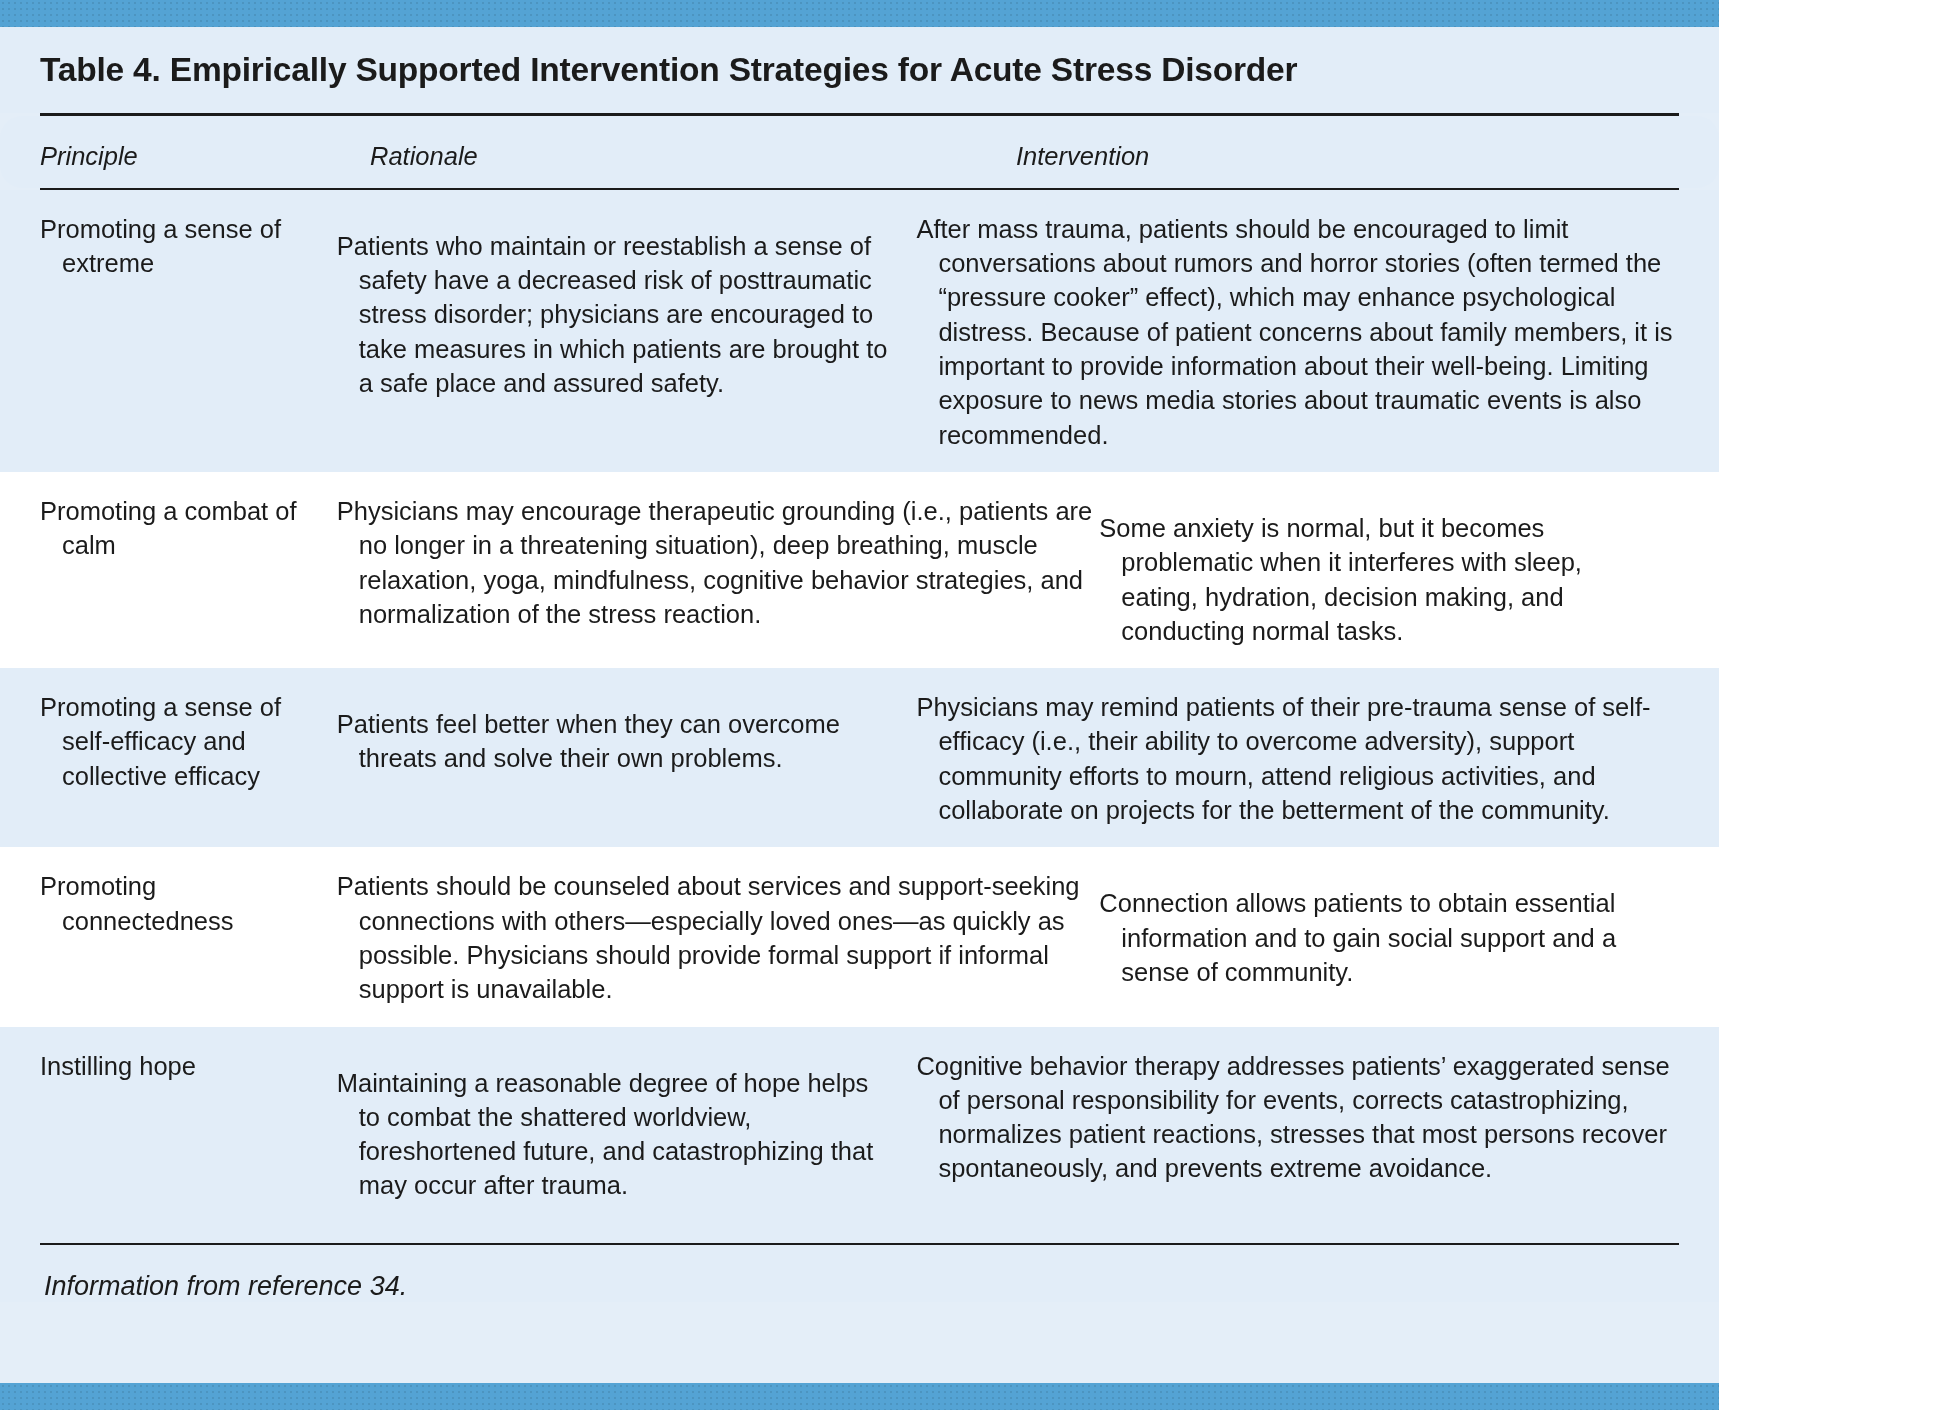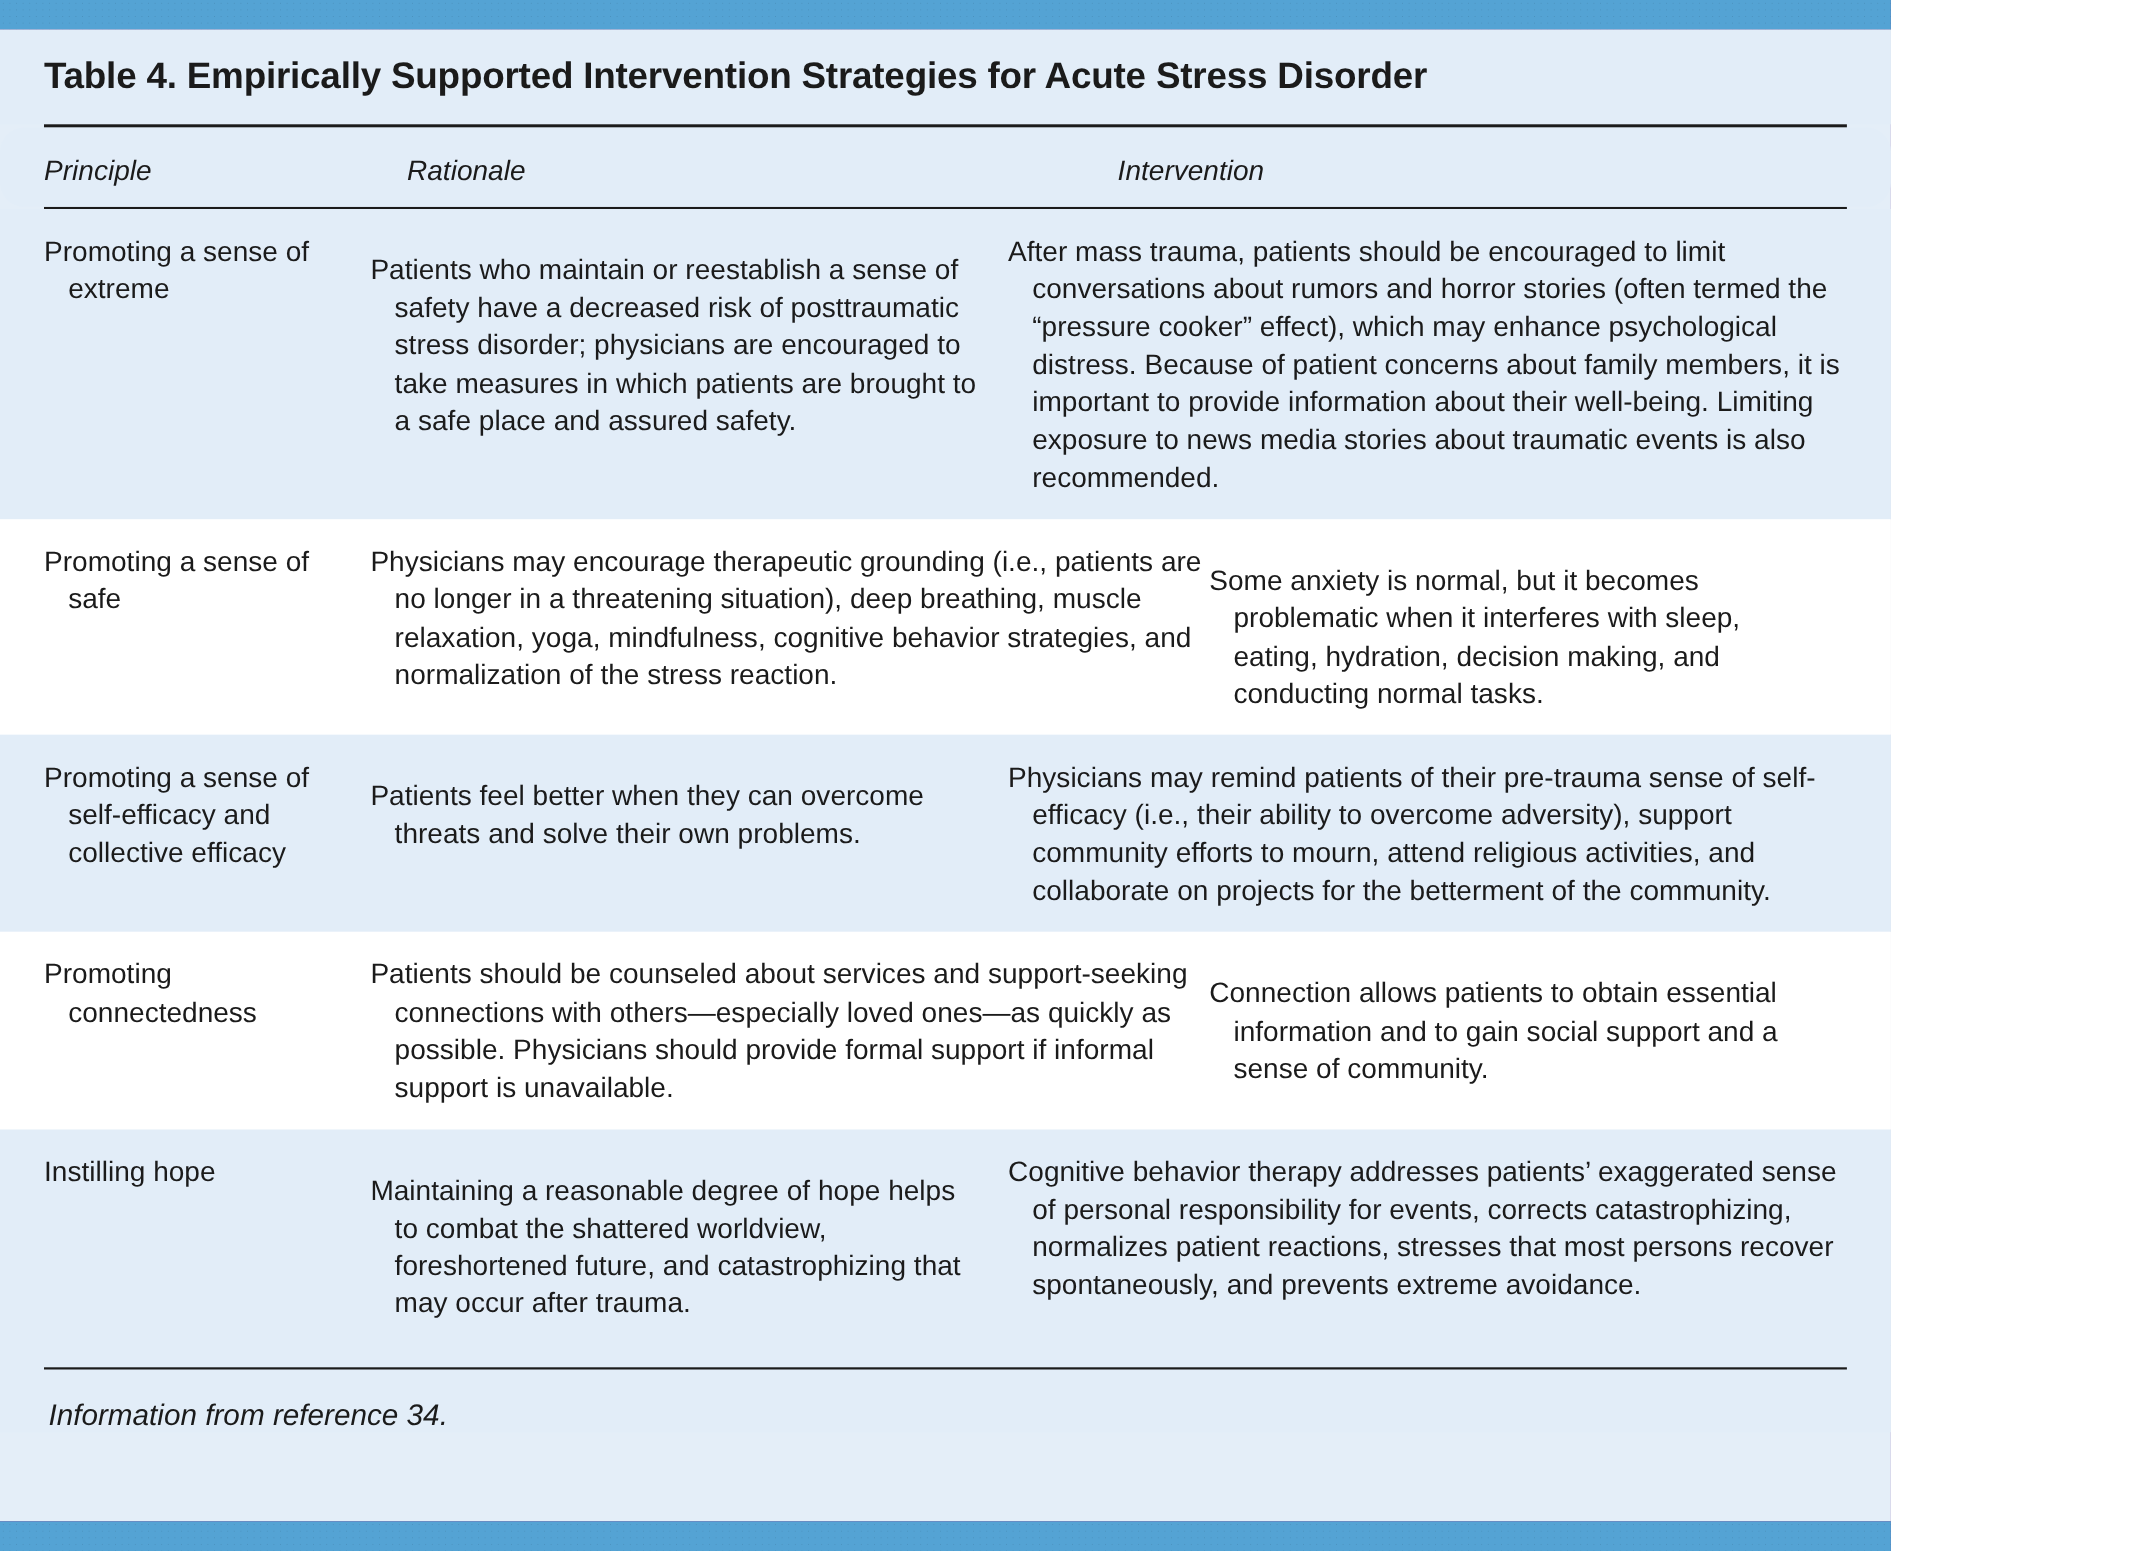--- a/index.html
+++ b/index.html
@@ -12,21 +12,21 @@
     background: #ffffff;
     font-family: "Liberation Sans", sans-serif;
     overflow: hidden;
   }
 
   #table-figure {
     position: relative;
     width: 1719px;
     height: 1410px;
     box-sizing: border-box;
-    background: #701a75;
+    background: #1d4ed8;
   }
 
   .rule-bar {
     width: 100%;
     height: 27px;
     background: #54a3d4;
     background-image: radial-gradient(circle, rgba(0,0,0,0.10) 0.7px, transparent 0.8px);
     background-size: 6px 6px;
   }
   .rule-bar.top { }
@@ -142,21 +142,21 @@
 
     <div class="hrule-thin"></div>
 
     <div class="data-row shaded">
       <div class="cell principle">Promoting a sense of extreme</div>
       <div class="cell rationale">Patients who maintain or reestablish a sense of safety have a decreased risk of posttraumatic stress disorder; physicians are encouraged to take measures in which patients are brought to a safe place and assured safety.</div>
       <div class="cell intervention">After mass trauma, patients should be encouraged to limit conversations about rumors and horror stories (often termed the “pressure cooker” effect), which may enhance psychological distress. Because of patient concerns about family members, it is important to provide information about their well-being. Limiting exposure to news media stories about traumatic events is also recommended.</div>
     </div>
 
     <div class="data-row plain">
-      <div class="cell principle">Promoting a sense of safe</div>
+      <div class="cell principle">Promoting a combat of calm</div>
       <div class="cell intervention">Physicians may encourage therapeutic grounding (i.e., patients are no longer in a threatening situation), deep breathing, muscle relaxation, yoga, mindfulness, cognitive behavior strategies, and normalization of the stress reaction.</div>
       <div class="cell rationale">Some anxiety is normal, but it becomes problematic when it interferes with sleep, eating, hydration, decision making, and conducting normal tasks.</div>
     </div>
 
     <div class="data-row shaded">
       <div class="cell principle">Promoting a sense of self-efficacy and collective efficacy</div>
       <div class="cell rationale">Patients feel better when they can overcome threats and solve their own problems.</div>
       <div class="cell intervention">Physicians may remind patients of their pre-trauma sense of self-efficacy (i.e., their ability to overcome adversity), support community efforts to mourn, attend religious activities, and collaborate on projects for the betterment of the community.</div>
     </div>
 

